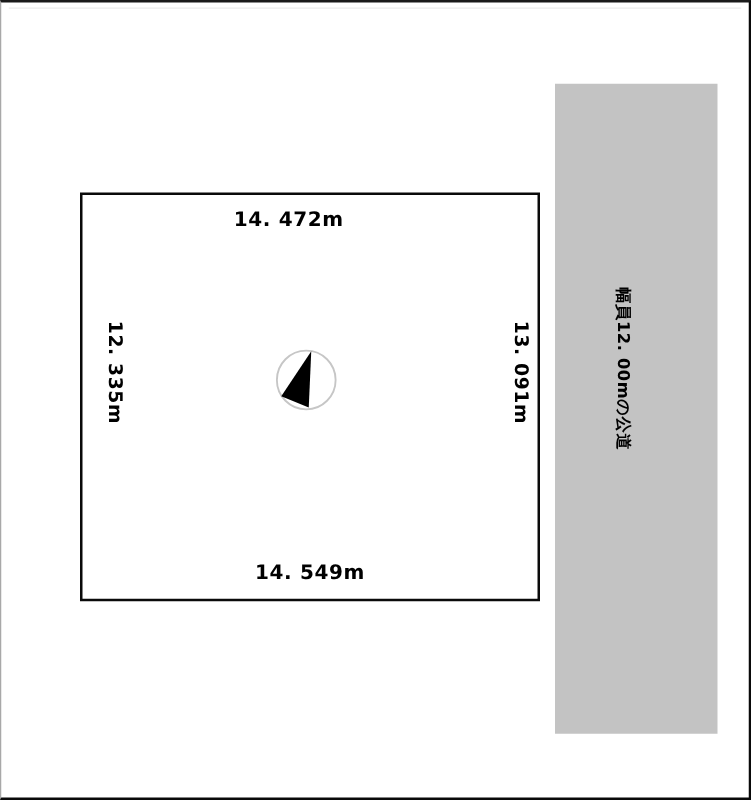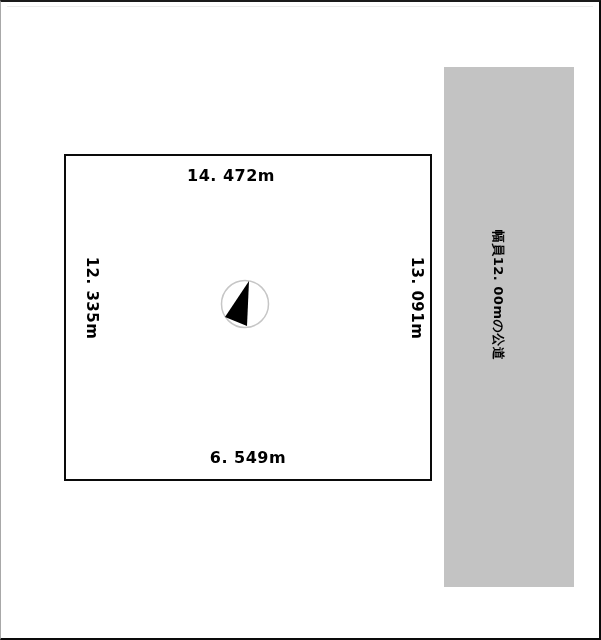--- a/index.html
+++ b/index.html
@@ -102,21 +102,21 @@
 <body>
 
 <div class="canvas">
 
   <div class="top-hairline"></div>
 
   <div class="parcel"></div>
 
   <div class="dim dim-top">14. 472m</div>
 
-  <div class="dim dim-bottom">6. 549m</div>
+  <div class="dim dim-bottom">14. 549m</div>
 
   <div class="dim dim-left">12. 335m</div>
 
   <div class="dim dim-right">13. 091m</div>
 
   <svg class="compass" viewBox="0 0 50 50">
     <circle cx="25" cy="25" r="23.5" fill="none" stroke="#c6c6c6" stroke-width="1.5"></circle>
     <polygon points="29,2 27,47 5,38" fill="#000000"></polygon>
   </svg>
 

